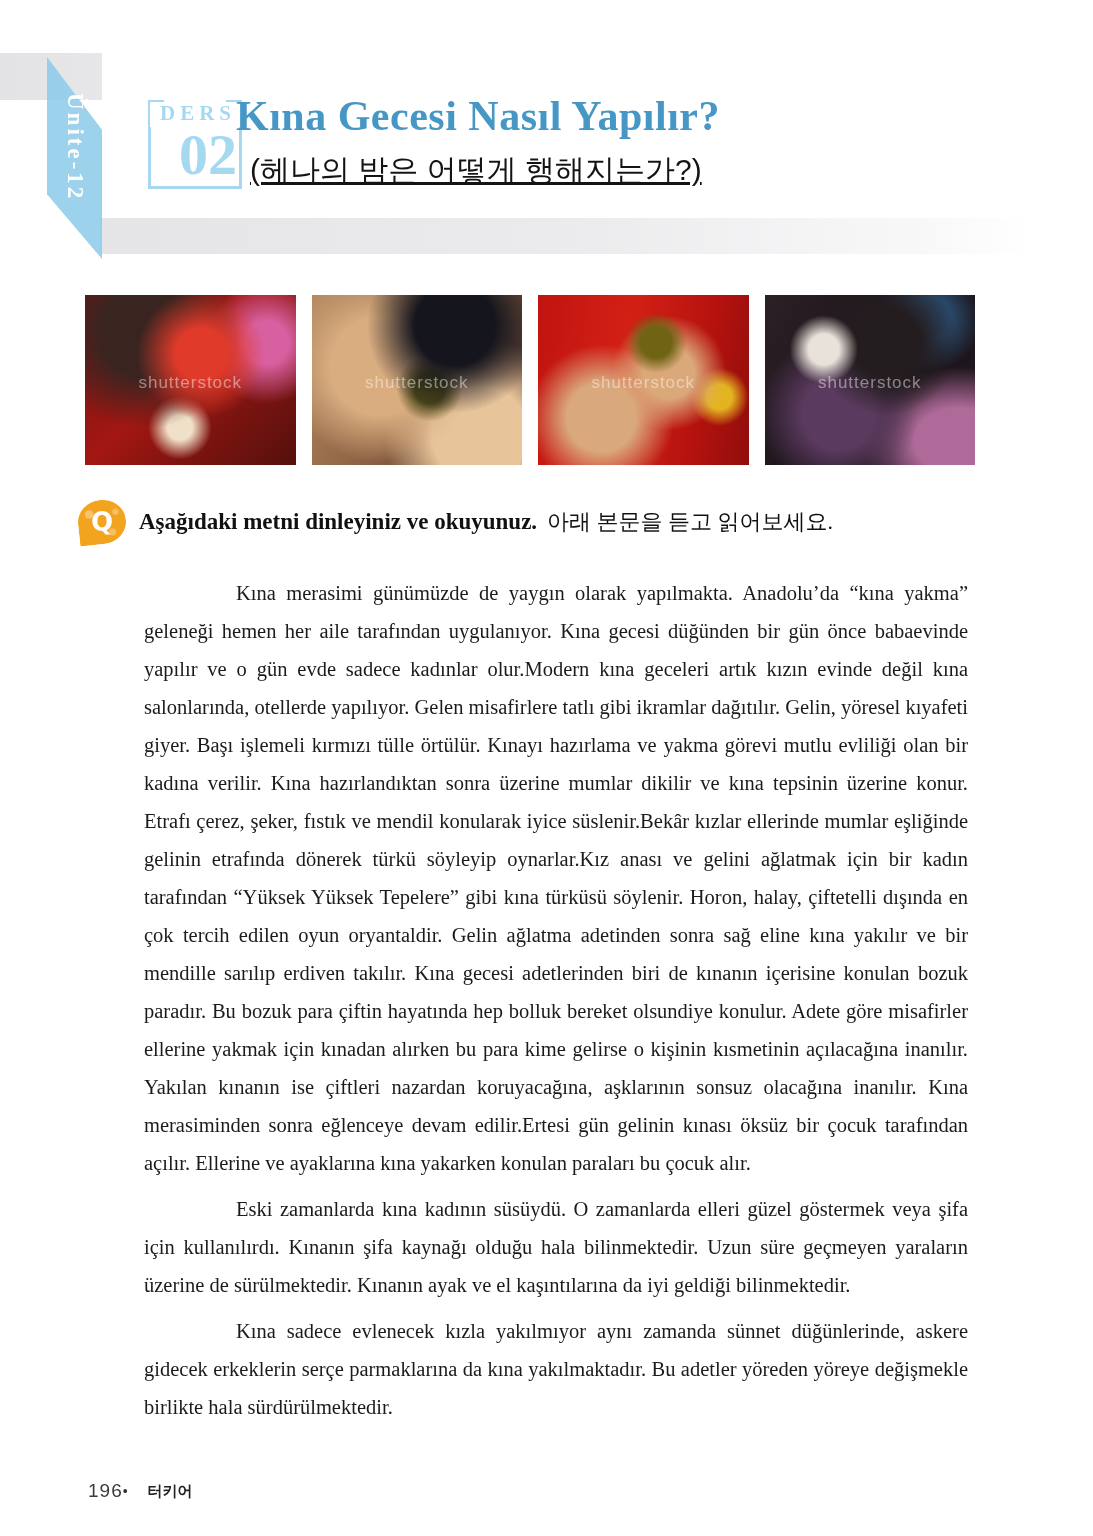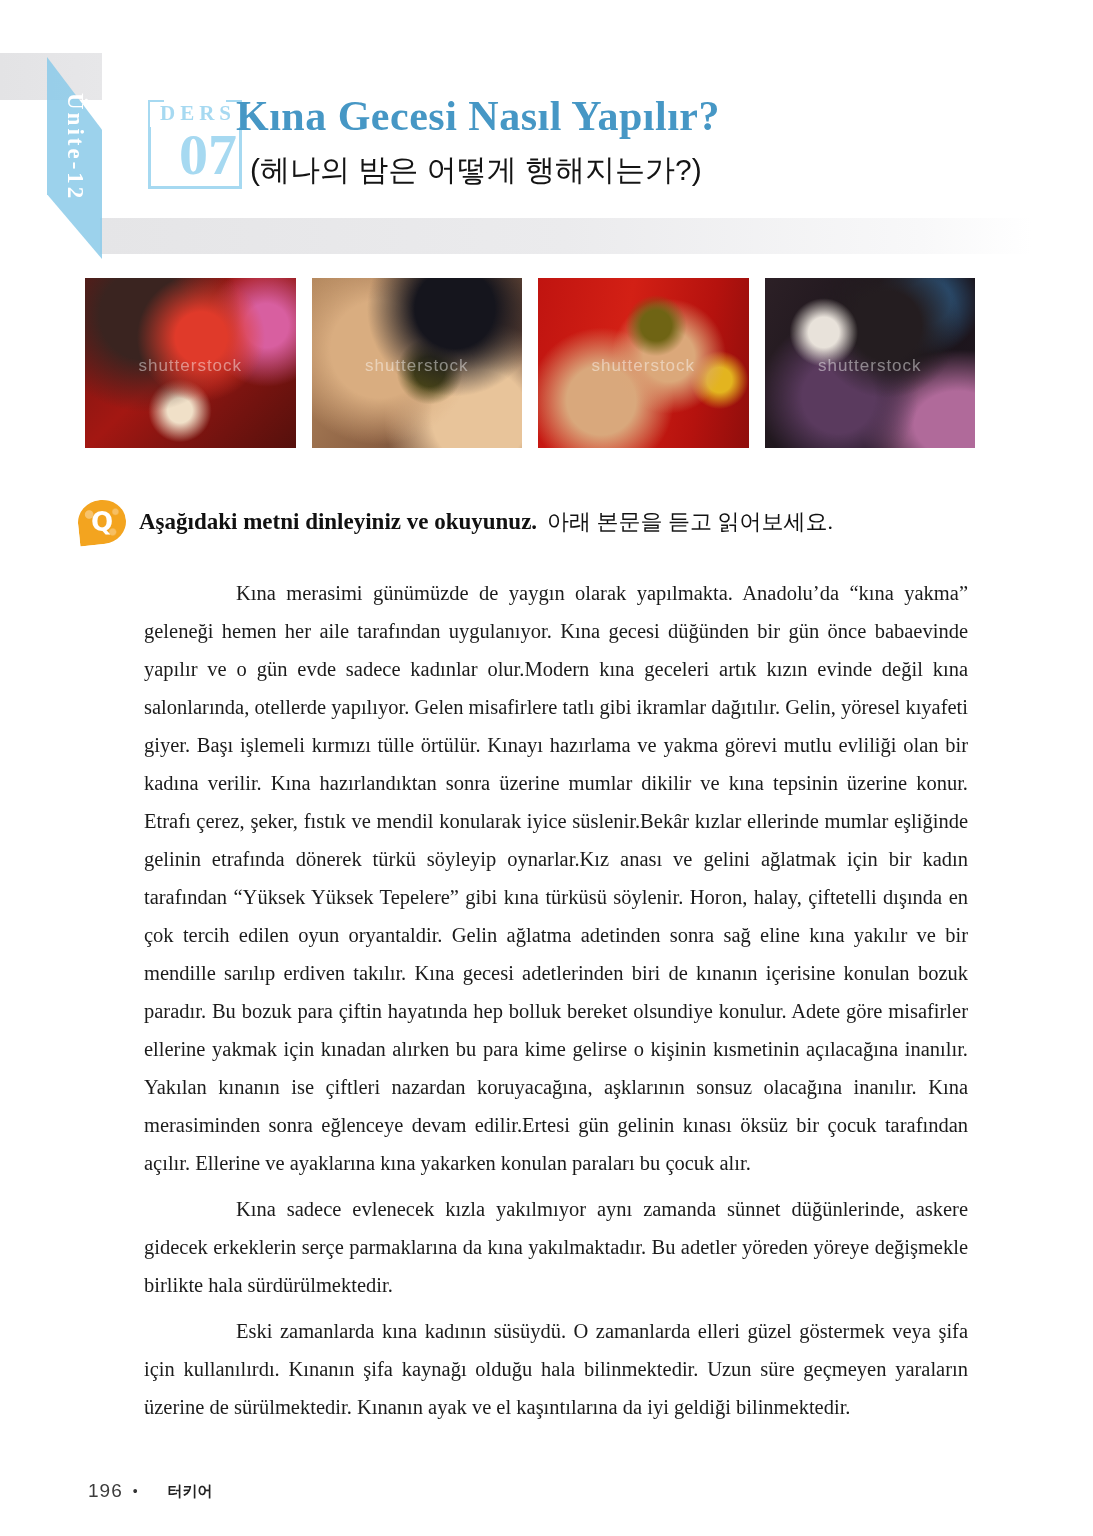--- a/index.html
+++ b/index.html
@@ -27,24 +27,24 @@
             linear-gradient(#a6d9f1,#a6d9f1) left top/14px 2px no-repeat,
             linear-gradient(#a6d9f1,#a6d9f1) right top/14px 2px no-repeat;}
   .badge .num{display:block;font:700 58px/0.98 "Liberation Serif",serif;
           border-left:3px solid #a6d9f1;border-right:3px solid #a6d9f1;border-bottom:3px solid #a6d9f1;
           padding:0 2px 2px;}
 
   
   .title-tr{position:absolute;left:236px;top:92px;margin:0;color:#4697c5;
           font:700 42px "Liberation Serif",serif;letter-spacing:0.5px;}
   .title-ko{position:absolute;left:250px;top:150px;margin:0;color:#141414;
-          font:500 30px "Liberation Sans",sans-serif;}
+          font:500 30px "Liberation Sans",sans-serif;text-decoration:underline;}
 
   
-  .photos{position:absolute;left:85px;top:278px;width:890px;height:170px;display:flex;gap:16px;}
+  .photos{position:absolute;left:85px;top:295px;width:890px;height:170px;display:flex;gap:16px;}
   .photo{flex:1;position:relative;overflow:hidden;}
   .photo .wm{position:absolute;left:0;right:0;top:52%;transform:translateY(-50%);
           text-align:center;color:rgba(255,255,255,0.45);
           font:400 17px "Liberation Sans",sans-serif;letter-spacing:1px;}
   .photo.p1{background:
       radial-gradient(circle at 55% 35%,#e03a2a 0 16%,rgba(224,58,42,0) 40%),
       radial-gradient(circle at 28% 22%,#3a2420 0 22%,rgba(58,36,32,0) 48%),
       radial-gradient(circle at 86% 28%,#d85fa0 0 10%,rgba(216,95,160,0) 28%),
       radial-gradient(circle at 45% 78%,#f0e0c8 0 7%,rgba(240,224,200,0) 18%),
       linear-gradient(135deg,#6b1512,#a31712 45%,#7c1410 70%,#55100c);}
@@ -79,39 +79,39 @@
   .q-icon span{color:#ffffff;font:700 26px "DejaVu Sans",sans-serif;transform:rotate(6deg);}
   .instr-tr{font:700 23px "Liberation Serif",serif;color:#111111;}
   .instr-ko{font:400 22px "Liberation Serif",serif;color:#111111;margin-left:6px;}
 
   
   .article{position:absolute;left:136px;top:566px;width:840px;}
   .article p{margin:8px;text-indent:92px;text-align:justify;color:#1b1b1b;
              font:400 20.5px/38px "Liberation Serif",serif;}
 
   
-  .footer{position:absolute;left:88px;top:1480px;display:flex;align-items:center;gap:10px;
+  .footer{position:absolute;left:88px;top:1480px;display:flex;align-items:center;
           color:#3c3c3c;}
   .footer .pg{font:400 19px "Liberation Sans",sans-serif;letter-spacing:1px;}
   .footer .dot{font:400 14px "Liberation Sans",sans-serif;color:#333333;}
   .footer .bk{font:600 15px "Liberation Sans",sans-serif;color:#222222;padding-left:20px;}
 </style>
 </head>
 <body>
 
 <div id="page">
 
   <div class="band-top"></div>
   <div class="band-bottom"></div>
   <div class="ribbon"></div>
   <div class="ribbon-label">Ünite-12</div>
 
   <div class="badge">
     <span class="word">DERS</span>
-    <span class="num">07</span>
+    <span class="num">02</span>
   </div>
 
   <h1 class="title-tr">Kına Gecesi Nasıl Yapılır?</h1>
   <h2 class="title-ko">(헤나의 밤은 어떻게 행해지는가?)</h2>
 
   <div class="photos">
     <div class="photo p1">
       <span class="wm">shutterstock</span>
     </div>
     <div class="photo p2">
@@ -130,22 +130,22 @@
       <span>Q</span>
     </div>
     <div>
       <span class="instr-tr">Aşağıdaki metni dinleyiniz ve okuyunuz.</span>
       <span class="instr-ko">아래 본문을 듣고 읽어보세요.</span>
     </div>
   </div>
 
   <div class="article">
     <p>Kına merasimi günümüzde de yaygın olarak yapılmakta. Anadolu’da “kına yakma” geleneği hemen her aile tarafından uygulanıyor. Kına gecesi düğünden bir gün önce babaevinde yapılır ve o gün evde sadece kadınlar olur.Modern kına geceleri artık kızın evinde değil kına salonlarında, otellerde yapılıyor. Gelen misafirlere tatlı gibi ikramlar dağıtılır. Gelin, yöresel kıyafeti giyer. Başı işlemeli kırmızı tülle örtülür. Kınayı hazırlama ve yakma görevi mutlu evliliği olan bir kadına verilir. Kına hazırlandıktan sonra üzerine mumlar dikilir ve kına tepsinin üzerine konur. Etrafı çerez, şeker, fıstık ve mendil konularak iyice süslenir.Bekâr kızlar ellerinde mumlar eşliğinde gelinin etrafında dönerek türkü söyleyip oynarlar.Kız anası ve gelini ağlatmak için bir kadın tarafından “Yüksek Yüksek Tepelere” gibi kına türküsü söylenir. Horon, halay, çiftetelli dışında en çok tercih edilen oyun oryantaldir.  Gelin ağlatma adetinden sonra  sağ eline kına yakılır ve bir mendille sarılıp erdiven takılır. Kına gecesi adetlerinden biri de kınanın içerisine konulan bozuk paradır. Bu bozuk para çiftin hayatında hep bolluk bereket olsundiye konulur. Adete göre misafirler ellerine yakmak için kınadan alırken  bu para kime gelirse o kişinin kısmetinin açılacağına inanılır. Yakılan kınanın ise çiftleri nazardan koruyacağına, aşklarının sonsuz olacağına inanılır. Kına merasiminden sonra eğlenceye devam edilir.Ertesi gün gelinin kınası öksüz bir çocuk tarafından açılır. Ellerine ve ayaklarına kına yakarken konulan paraları bu çocuk alır.</p>
+    <p>Eski zamanlarda kına kadının süsüydü. O zamanlarda elleri güzel göstermek veya şifa için kullanılırdı. Kınanın şifa kaynağı olduğu hala bilinmektedir. Uzun süre geçmeyen yaraların üzerine de sürülmektedir. Kınanın ayak ve el kaşıntılarına da iyi geldiği bilinmektedir.</p>
     <p>Kına sadece evlenecek kızla yakılmıyor  aynı zamanda sünnet düğünlerinde, askere gidecek erkeklerin serçe parmaklarına da kına yakılmaktadır. Bu adetler yöreden yöreye değişmekle birlikte hala sürdürülmektedir.</p>
-    <p>Eski zamanlarda kına kadının süsüydü. O zamanlarda elleri güzel göstermek veya şifa için kullanılırdı. Kınanın şifa kaynağı olduğu hala bilinmektedir. Uzun süre geçmeyen yaraların üzerine de sürülmektedir. Kınanın ayak ve el kaşıntılarına da iyi geldiği bilinmektedir.</p>
   </div>
 
   <div class="footer">
     <span class="pg">196</span>
     <span class="dot">•</span>
     <span class="bk">터키어</span>
   </div>
 
 </div>
 

